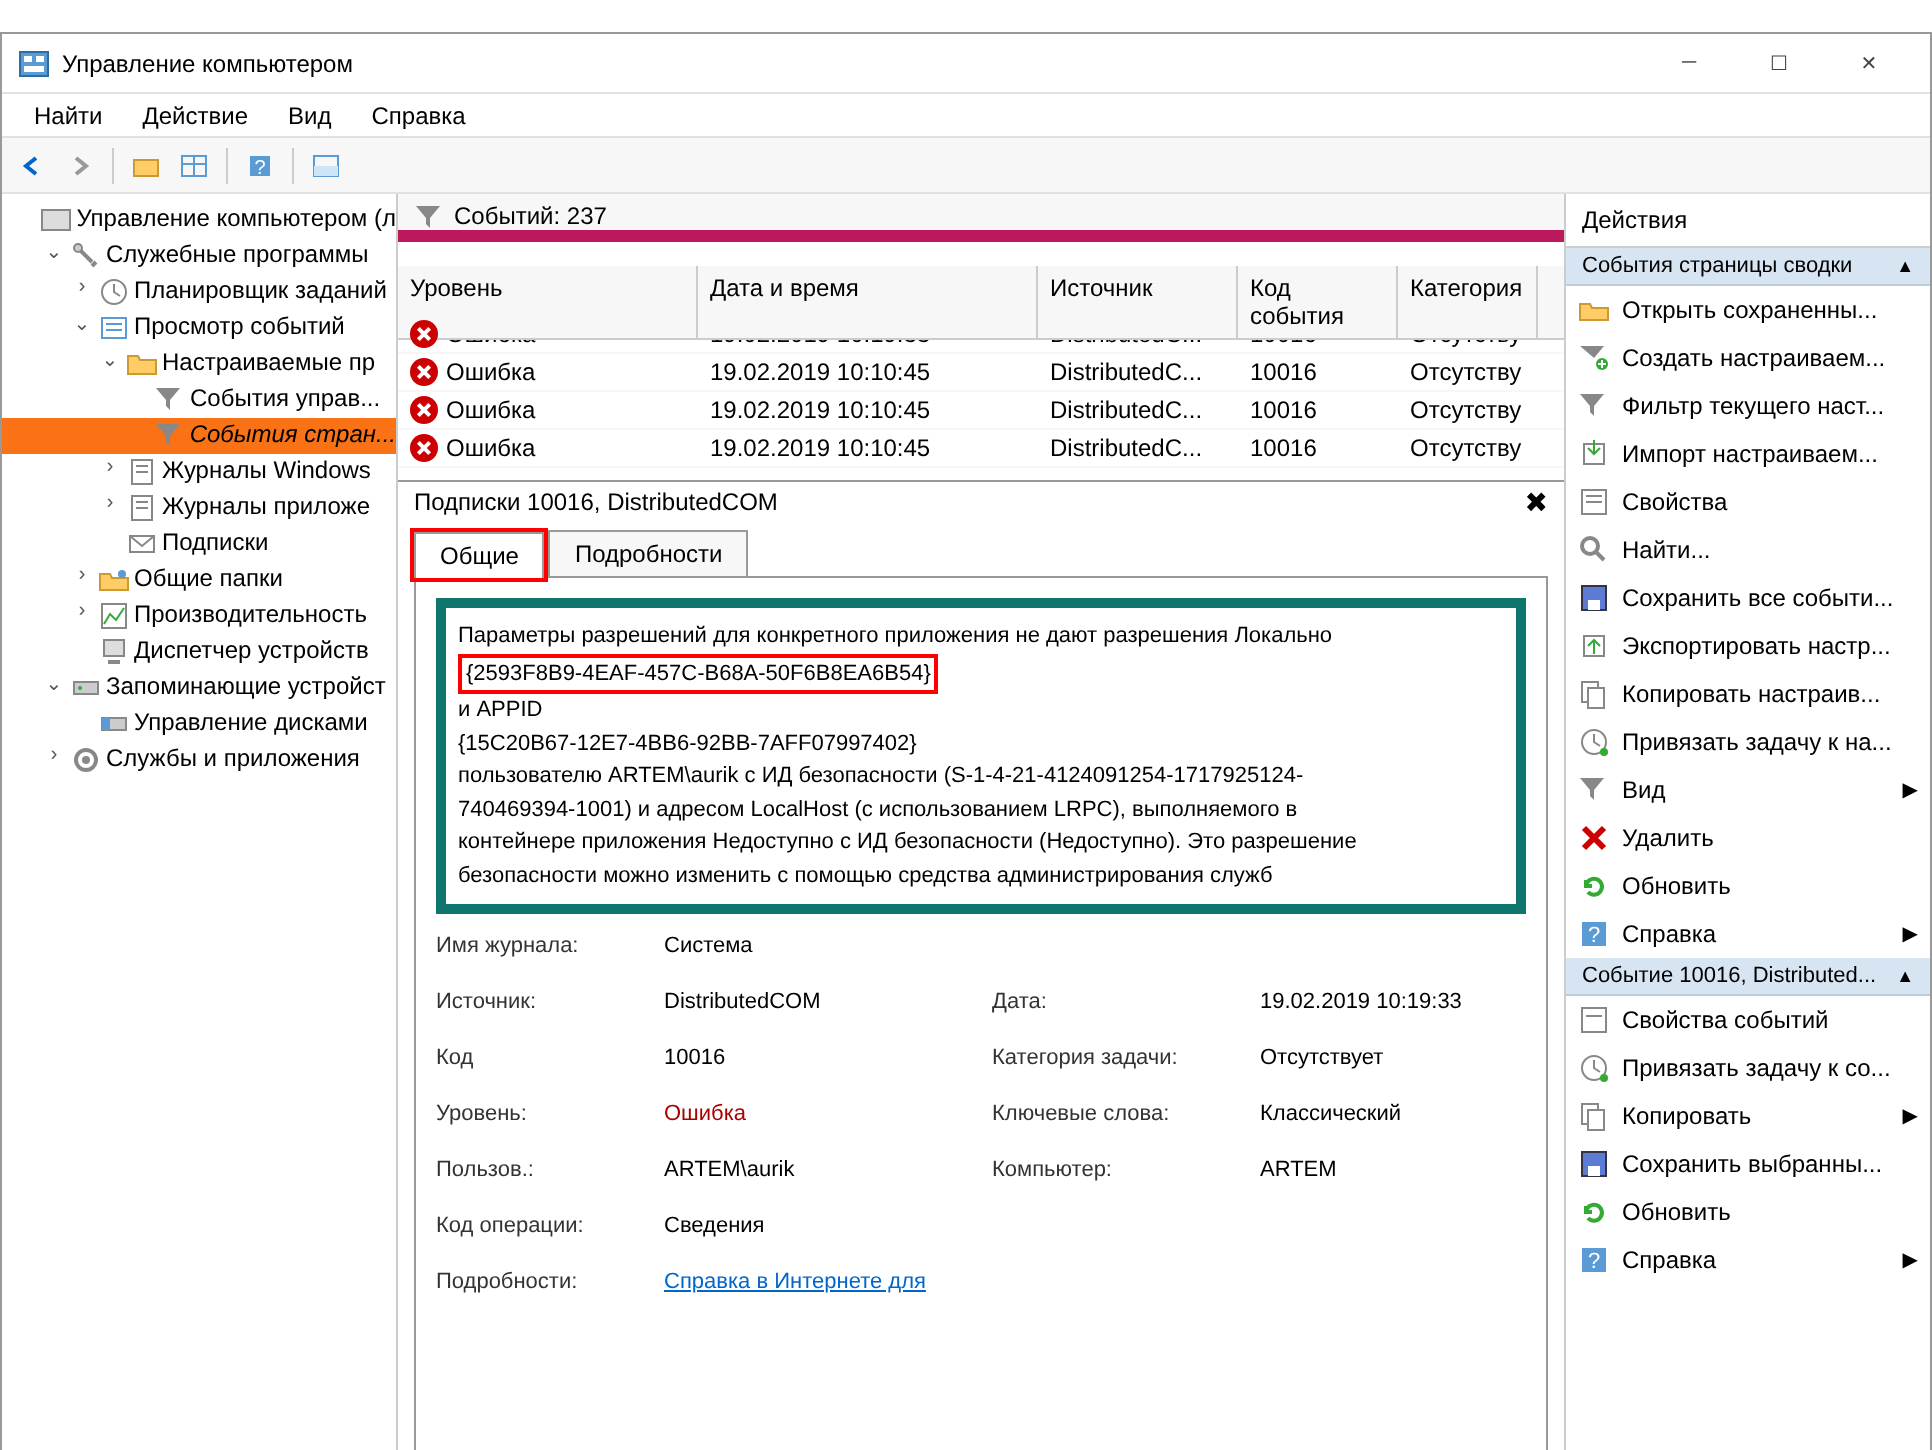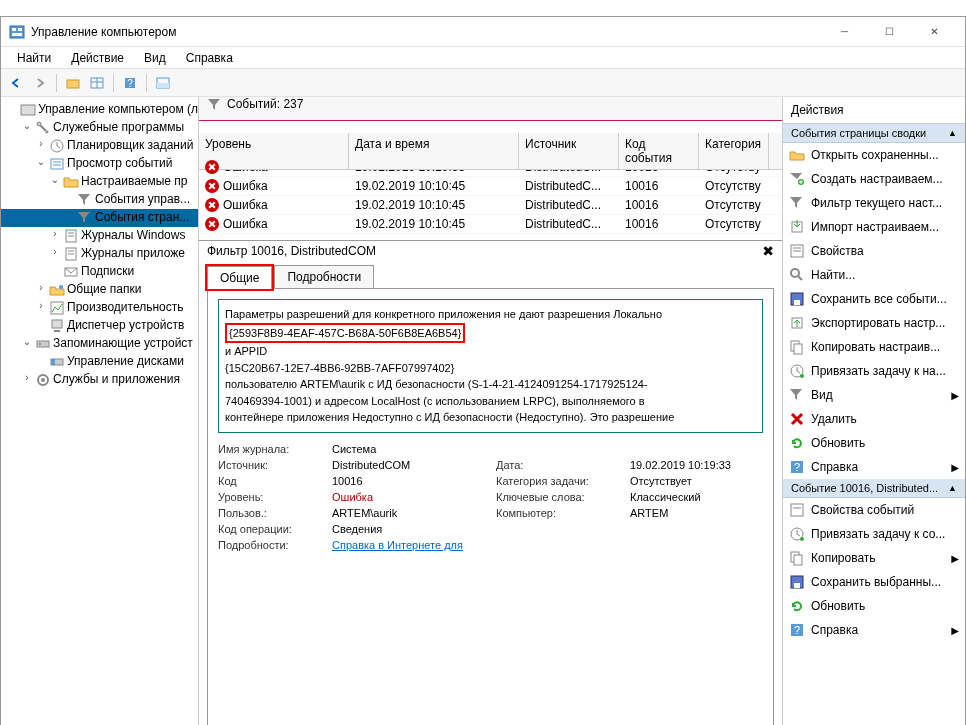--- a/index.html
+++ b/index.html
@@ -11,46 +11,46 @@
 .titlebar-controls { display: flex; gap: 0; }
 .titlebar-btn { width: 45px; height: 28px; display: flex; align-items: center; justify-content: center; cursor: pointer; color: #444; font-size: 10px;}
 .menubar { height: 22px; display: flex; align-items: center; padding: 0 6px; border-bottom: 1px solid #e1e1e1; }
 .menu-item { padding: 2px 10px; cursor: pointer; }
 .toolbar { height: 28px; display: flex; align-items: center; padding: 2px 4px; border-bottom: 1px solid #e1e1e1; background: #f7f7f7; gap: 2px;}
 .tool-btn { width: 22px; height: 22px; display: flex; align-items: center; justify-content: center; cursor: pointer; border: 1px solid transparent; }
 .tool-sep { width: 1px; height: 18px; background: #ccc; margin: 0 3px; }
 .main { flex: 1; display: flex; overflow: hidden; }
 .tree { width: 198px; border-right: 1px solid #ccc; overflow: hidden auto; padding: 4px 0; }
 .tree-item { display: flex; align-items: flex-start; padding: 1px 0 1px 4px; cursor: pointer; white-space: nowrap; gap: 2px;}
-.tree-item.selected { background: #0369a1; }
+.tree-item.selected { background: #f97316; font-style: italic; }
 .tree-indent { display: inline-block; }
 .tree-expand { width: 12px; text-align: center; color: #555; font-size: 10px; }
 .tree-icon { width: 16px; height: 16px; display: inline-flex; align-items: center; justify-content: center; }
 .center { flex: 1; display: flex; flex-direction: column; border-right: 1px solid #ccc; overflow: hidden; }
-.center-header { height: 24px; display: flex; align-items: flex-start; padding: 0 8px; border-bottom: 1px solid #be185d; background: #f7f7f7; gap: 6px;}
+.center-header { height: 24px; display: flex; align-items: flex-end; padding: 0 8px; border-bottom: 6px solid #be185d; background: #f7f7f7; gap: 6px;}
 .event-list { flex: 0 0 120px; overflow: auto; border-bottom: 1px solid #999; }
 .evhdr { display: flex; background: #f7f7f7; border-bottom: 1px solid #ccc; position: sticky; top:12px;}
 .evhdr-cell { padding: 4px 6px; border-right: 1px solid #ccc; font-size: 12px; }
 .evrow { display: flex; border-bottom: 1px solid #f7f7f7; cursor: pointer; }
 .evcell { padding: 2px 6px; display: flex; align-items: center; gap: 4px; overflow: hidden; white-space: nowrap; }
 .c-lvl{width:150px;} .c-dt{width:170px;} .c-src{width:100px;} .c-code{width:80px;} .c-cat{width:70px;}
 .err-icon { width: 14px; height: 14px; border-radius: 50%; background: #c00; position: relative; }
 .err-icon::before,.err-icon::after{content:"";position:absolute;width:8px;height:2px;background:#fff;top:6px;left:3px;}
 .err-icon::before{transform:rotate(45deg);} .err-icon::after{transform:rotate(-45deg);}
 .detail { flex: 1; display: flex; flex-direction: column; overflow: hidden; }
 .detail-header { padding: 2px 8px; font-size: 12px; display:flex; justify-content:space-between; align-items:center;}
 .detail-close{cursor:pointer;font-size:14px;}
 .tabs { display: flex; padding: 4px 8px 0; }
 .tab { padding: 4px 12px; border: 1px solid #999; border-bottom: none; cursor: pointer; background: #f7f7f7; margin-right: 2px; font-size:12px;}
 .tab.active { background: #fff; position: relative; top: 1px; }
 .tab.highlighted { outline: 2px solid red; }
 .detail-body { flex: 1; border: 1px solid #999; margin: 0 8px 8px; padding: 10px; overflow: auto; display:flex; flex-direction:column;}
-.desc-box { border: 1px solid #0f766e; padding: 6px; font-size: 11px; line-height: 1.5; margin-bottom: 10px; position: relative; }
+.desc-box { border: 5px solid #0f766e; padding: 6px; font-size: 11px; line-height: 1.5; margin-bottom: 10px; position: relative; }
 .redbox { border: 2px solid red; display:inline-block; padding: 0 2px;}
-.fields { display: grid; grid-template-columns: 100px 150px 120px 150px; gap: 4px 14px; font-size: 11px; }
+.fields { display: grid; grid-template-columns: 100px 150px 120px 150px; gap: 16px 14px; font-size: 11px; }
 .flabel { color: #333; }
 .fval { color: #000; }
 .fval.err{color:#a00;}
 .link { color: #0066cc; text-decoration: underline; cursor: pointer; }
 .actions { width: 182px; display: flex; flex-direction: column; overflow: hidden;}
 .actions-title { padding: 6px 8px; font-weight: 400; border-bottom: 1px solid #ccc; background: #fff; }
 .actions-section { background: #d7e4f2; padding: 3px 8px; display: flex; justify-content: space-between; align-items: center; font-size: 11px; border-bottom:1px solid #bcd; cursor:pointer;}
 .actions-body { overflow-y: auto; }
 .action-item { display: flex; align-items: center; padding: 4px 6px; cursor: pointer; gap: 6px; font-size:12px;}
 .action-icon { width: 16px; height: 16px; display: flex; align-items: center; justify-content: center; flex-shrink:0;}
@@ -361,38 +361,39 @@
               <div class="evcell c-dt">19.02.2019 10:10:45</div>
               <div class="evcell c-src">DistributedC...</div>
               <div class="evcell c-code">10016</div>
               <div class="evcell c-cat">Отсутству</div>
             </div>
           </div>
       </div>
 
       <div class="detail">
         <div class="detail-header">
-          <span>Фильтр 10016, DistributedCOM</span>
+          <span>Подписки 10016, DistributedCOM</span>
           <span class="detail-close">✖</span>
         </div>
         <div class="tabs">
           <div class="tab active highlighted">Общие</div>
           <div class="tab">Подробности</div>
         </div>
         <div class="detail-body">
           <div class="desc-box">
             <div>Параметры разрешений для конкретного приложения не дают разрешения Локально</div>
             <div class="redbox">
               <div>{2593F8B9-4EAF-457C-B68A-50F6B8EA6B54}</div>
             </div>
             <div>и APPID</div>
             <div>{15C20B67-12E7-4BB6-92BB-7AFF07997402}</div>
             <div> пользователю ARTEM\aurik с ИД безопасности (S-1-4-21-4124091254-1717925124-</div>
             <div>740469394-1001) и адресом LocalHost (с использованием LRPC), выполняемого в</div>
             <div>контейнере приложения Недоступно с ИД безопасности (Недоступно). Это разрешение</div>
+            <div>безопасности можно изменить с помощью средства администрирования служб</div>
           </div>
           <div class="fields">
             <div class="flabel">Имя журнала:</div>
             <div class="fval">Система</div>
             <div></div>
               <div></div>
             <div class="flabel">Источник:</div>
             <div class="fval">DistributedCOM</div>
             <div class="flabel">Дата:</div>
             <div class="fval">19.02.2019 10:19:33</div>

